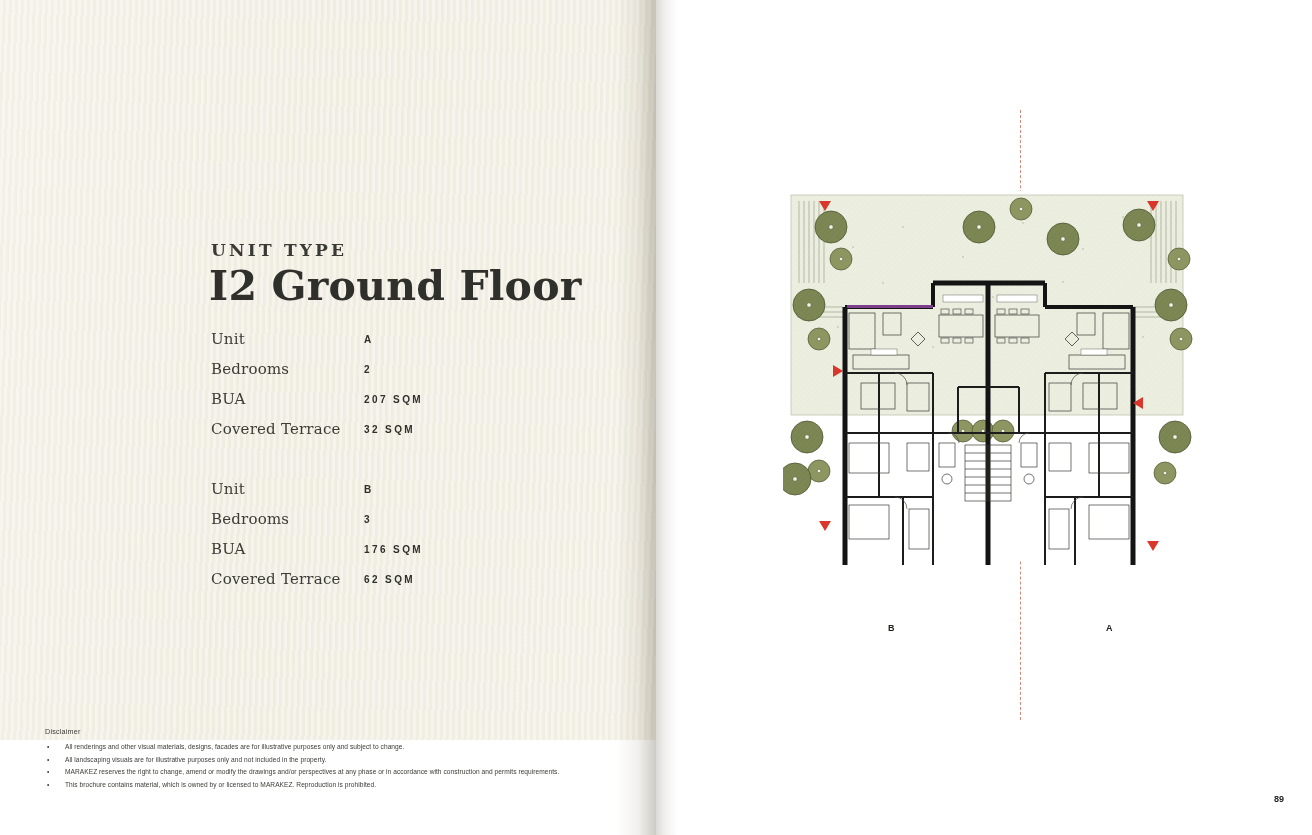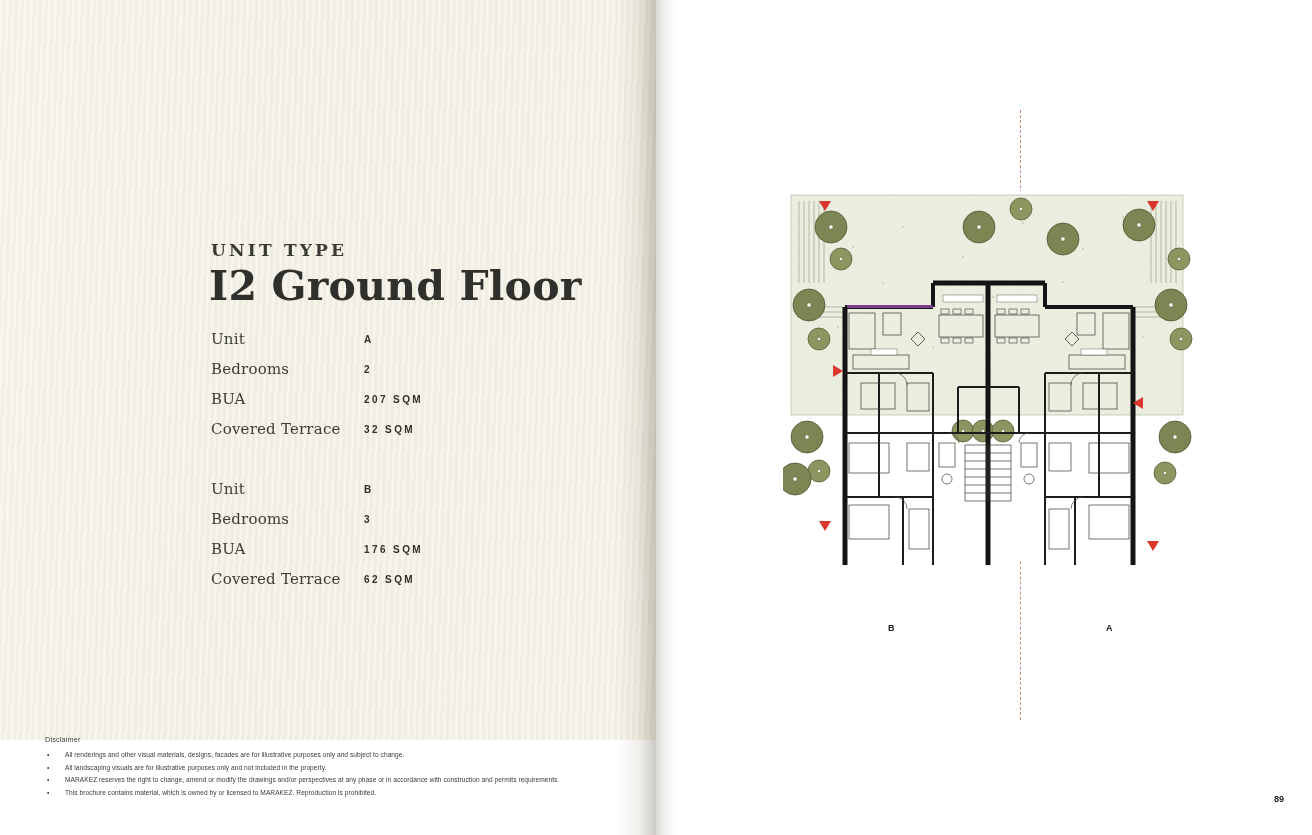--- a/index.html
+++ b/index.html
@@ -91,21 +91,20 @@
     font-size: 10px;
     letter-spacing: 2.4px;
     color: #2f2f2b;
   }
 
   
   .disclaimer {
     position: absolute;
     left: 45px; top: 727px;
     width: 580px;
-    margin-top: 8px;
   }
   .disclaimer-title {
     font-size: 7.2px;
     color: #3a3a35;
     letter-spacing: 0.2px;
     margin-bottom: 5px;
   }
   .disclaimer ul {
     margin: 0; padding: 0; list-style: none;
   }

